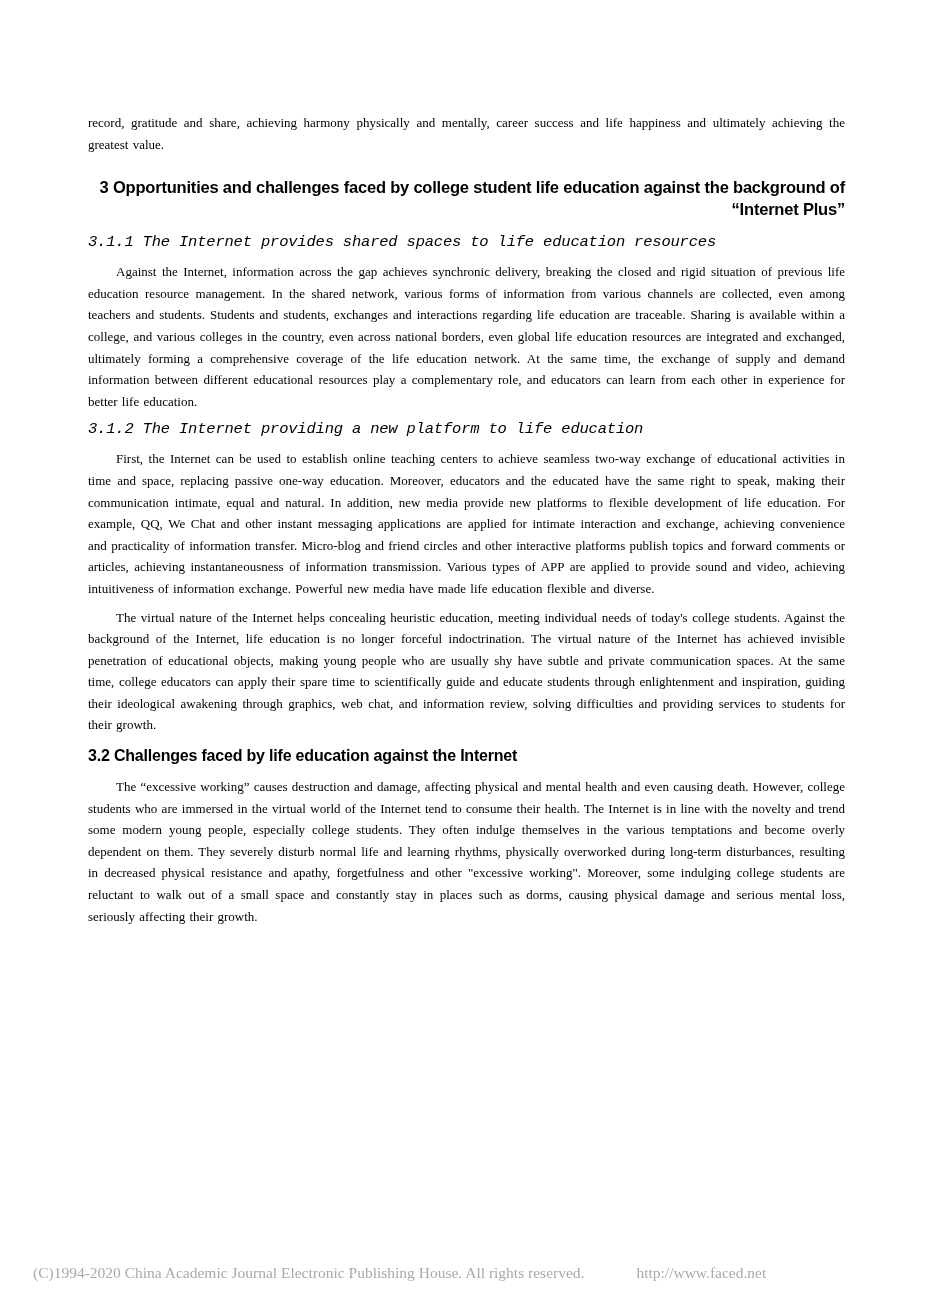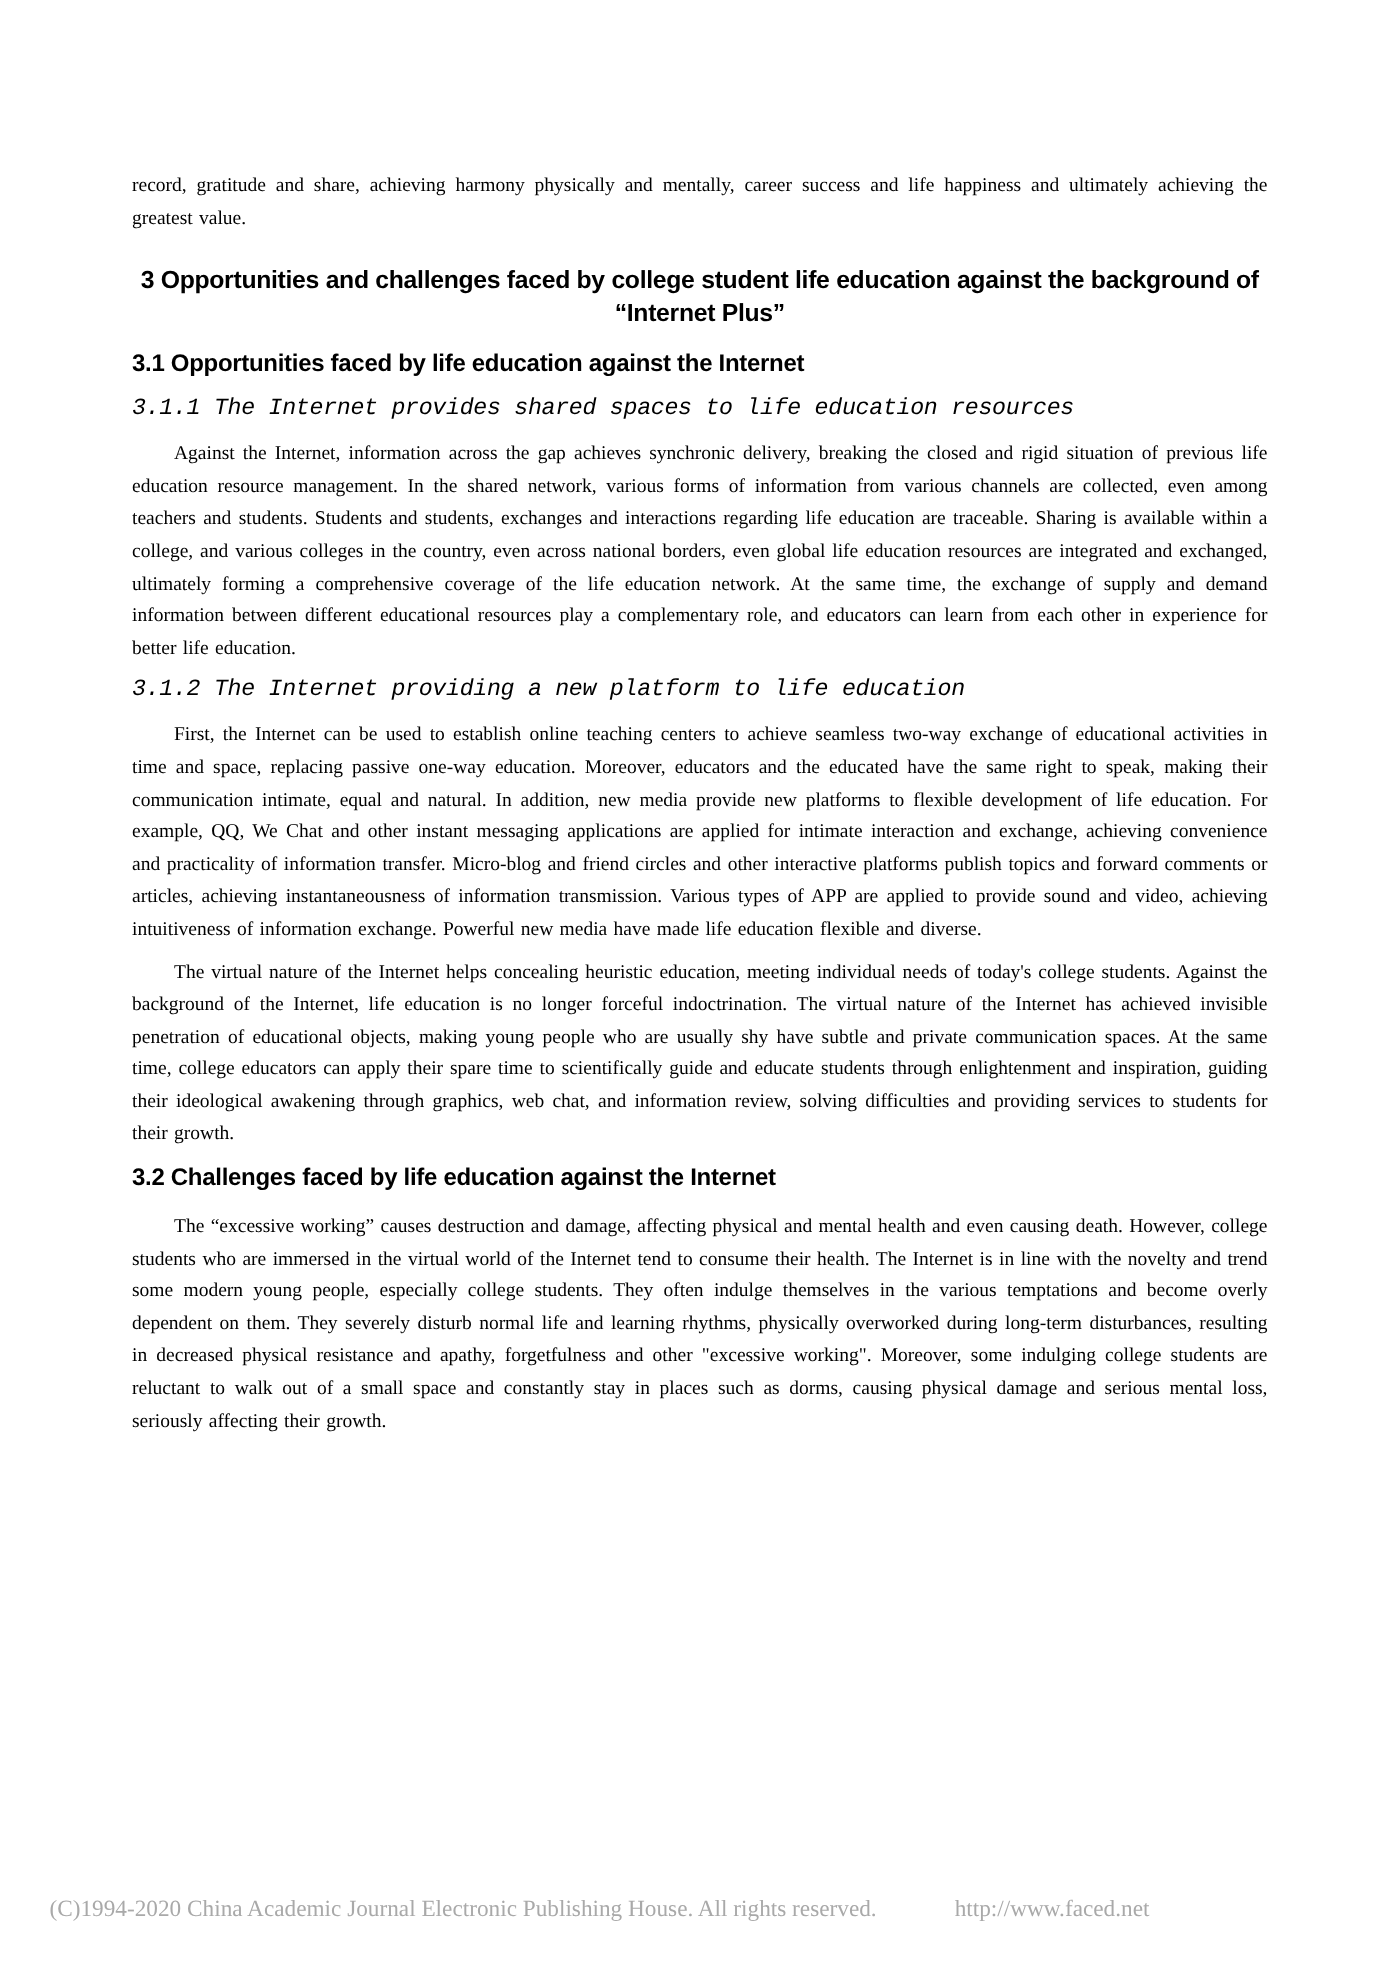--- a/index.html
+++ b/index.html
@@ -26,21 +26,21 @@
     word-spacing: 1px;
   }
   .para.indent { text-indent: 28px; }
   .h-section {
     font-family: "Liberation Sans", sans-serif;
     font-weight: bold;
     font-size: 16.5px;
     line-height: 21.5px;
     letter-spacing: -0.2px;
     margin: 22px 0 13px 0;
-    text-align: center;
+    text-align: right;
   }
   .h-sub {
     font-family: "Liberation Sans", sans-serif;
     font-weight: bold;
     font-size: 16px;
     line-height: 20px;
     letter-spacing: -0.2px;
     margin: 10px 0 10px 0;
   }
   .h-subsub {
@@ -67,21 +67,20 @@
 </style>
 </head>
 <body>
 
 <div class="page-content">
 
   <p class="para">record, gratitude and share, achieving harmony physically and mentally, career success and life happiness and ultimately achieving the greatest value.</p>
 
   <h2 class="h-section">3 Opportunities and challenges faced by college student life education against the background of “Internet Plus”</h2>
 
-  <h3 class="h-sub">3.1 Opportunities faced by life education against the Internet</h3>
 
   <h4 class="h-subsub">3.1.1 The Internet provides shared spaces to life education resources</h4>
 
   <p class="para indent">Against the Internet, information across the gap achieves synchronic delivery, breaking the closed and rigid situation of previous life education resource management. In the shared network, various forms of information from various channels are collected, even among teachers and students. Students and students, exchanges and interactions regarding life education are traceable. Sharing is available within a college, and various colleges in the country, even across national borders, even global life education resources are integrated and exchanged, ultimately forming a comprehensive coverage of the life education network. At the same time, the exchange of supply and demand information between different educational resources play a complementary role, and educators can learn from each other in experience for better life education.</p>
 
   <h4 class="h-subsub">3.1.2 The Internet providing a new platform to life education</h4>
 
   <p class="para indent">First, the Internet can be used to establish online teaching centers to achieve seamless two-way exchange of educational activities in time and space, replacing passive one-way education. Moreover, educators and the educated have the same right to speak, making their communication intimate, equal and natural. In addition, new media provide new platforms to flexible development of life education. For example, QQ, We Chat and other instant messaging applications are applied for intimate interaction and exchange, achieving convenience and practicality of information transfer. Micro-blog and friend circles and other interactive platforms publish topics and forward comments or articles, achieving instantaneousness of information transmission. Various types of APP are applied to provide sound and video, achieving intuitiveness of information exchange. Powerful new media have made life education flexible and diverse.</p>
 
 

